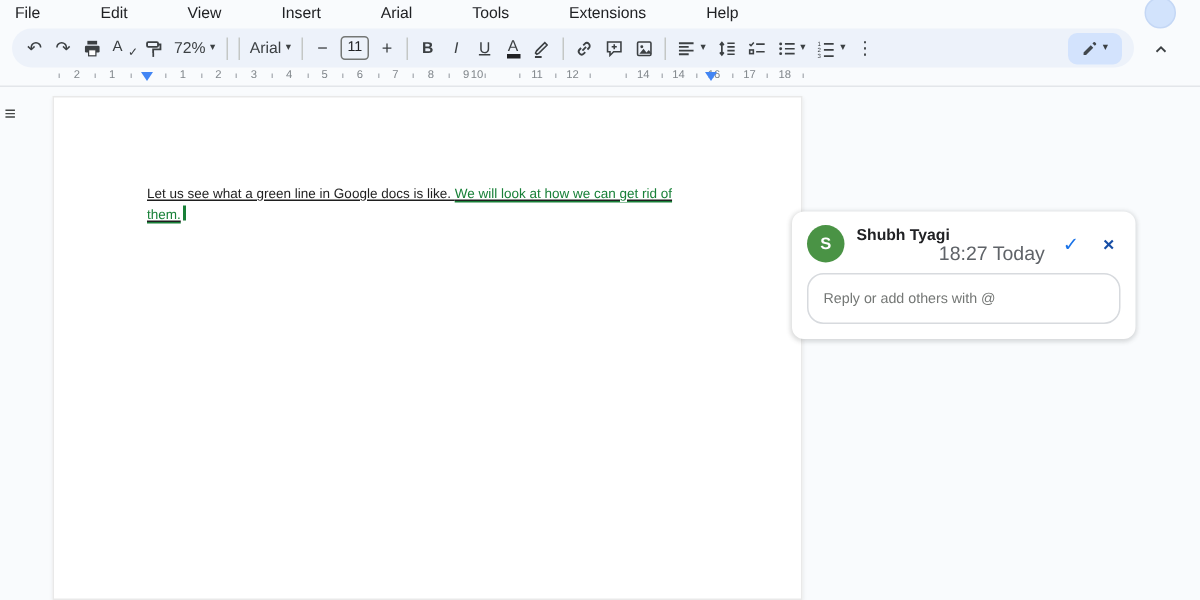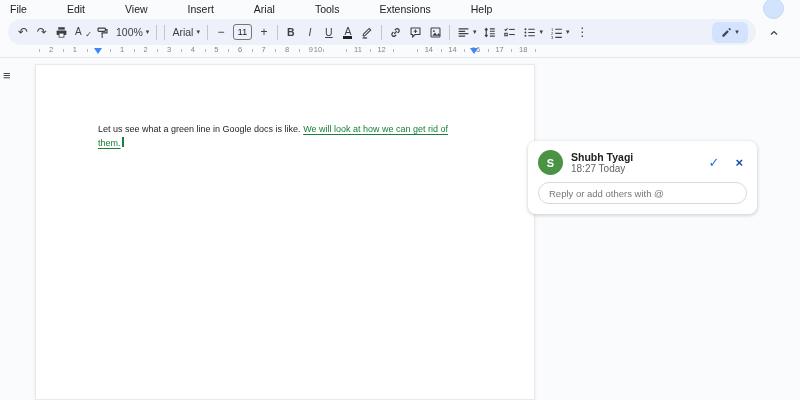--- a/index.html
+++ b/index.html
@@ -43,41 +43,41 @@
   .rtick{position:absolute;top:5px;width:1px;height:3px;background:#b4b8bd;}
   .indent-marker{position:absolute;width:0;height:0;border-left:4px solid transparent;
     border-right:4px solid transparent;border-top:6px solid var(--marker-blue,#4285f4);top:48px;}
   .indent-marker.left{left:94px;} .indent-marker.right{left:470px;}
 
   .outline-toggle{position:absolute;left:0px;top:66px;font-size:13px;color:#444746;padding:2px 3px;}
 
   
   .page{position:absolute;left:35px;top:64px;width:500px;height:336px;background:#fff;
     border:1px solid #e9e9e9;box-shadow:0 1px 3px rgba(0,0,0,.08);}
-  .doc-text{position:absolute;left:62px;top:57px;width:390px;font-size:9px;line-height:14px;color:#1f1f1f;}
+  .doc-text{position:absolute;left:62px;top:57px;width:390px;font-size:9px;line-height:14px;color:#1f1f1f;text-decoration:underline;}
   .doc-line{white-space:nowrap;}
   .suggest{color:var(--suggestion-green,#188038);text-decoration:underline;text-decoration-thickness:1px;
     text-underline-offset:2px;}
   .cursor{display:inline-block;width:2px;height:10px;background:var(--suggestion-green,#188038);
     vertical-align:-1px;margin-left:1px;}
 
   
   .comment-card{position:absolute;left:528px;top:141px;width:229px;background:#fff;border-radius:8px;
     box-shadow:0 1px 3px 1px rgba(60,64,67,.18);padding:9px 10px 10px;}
   .cc-head{display:flex;align-items:center;gap:8px;}
   .cc-avatar{width:25px;height:25px;border-radius:50%;background:var(--avatar-green,#4a9345);color:#fff;
     font-size:11px;font-weight:bold;display:flex;align-items:center;justify-content:center;}
   .cc-meta{flex:1;min-width:0;}
   .cc-name{font-size:10.5px;font-weight:bold;color:#202124;line-height:12px;}
-  .cc-time{font-size:10px;color:#5f6368;line-height:11px;}
+  .cc-time{font-size:13px;color:#5f6368;line-height:11px;text-align:right;}
   .cc-accept{color:var(--accent-blue,#1a73e8);font-size:13px;padding:2px 4px;}
   .cc-reject{color:#174ea6;font-size:13px;font-weight:bold;padding:2px 4px;}
   .cc-body{margin-top:6px;font-size:9px;color:#202124;white-space:nowrap;overflow:hidden;}
   .cc-body i{color:#3c4043;}
-  .cc-reply{margin-top:7px;width:100%;height:22px;border:1px solid #d7dade;border-radius:11px;
+  .cc-reply{margin-top:7px;width:100%;height:34px;border:1px solid #d7dade;border-radius:11px;
     padding:0 10px;font-size:9.5px;color:#202124;outline:none;background:#fff;}
   .cc-reply::placeholder{color:#747775;}
 
   svg{display:block;}
 </style>
 </head>
 <body>
 
 <nav class="menubar">
     <button class="menu-item">File</button>
@@ -109,21 +109,21 @@
     <span class="spell"><span>A</span><span class="spell-check">✓</span></span>
   </button>
   <button class="tb">
     <svg width="13" height="13" viewBox="0 0 16 16" fill="none" stroke="#3c4043" stroke-width="1.5">
         <rect x="2.5" y="2.5" width="9" height="4" rx="1"></rect>
         <path d="M11.5 4.5h2v4h-6v3"></path>
         <rect x="6.9" y="11.5" width="1.4" height="3.2" fill="#3c4043" stroke="none"></rect>
       </svg>
   </button>
   <button class="tb">
-    <span>100%</span>
+    <span>72%</span>
     <span class="caret">▾</span>
   </button>
   <div class="sep"></div>
   <div class="sep"></div>
   <button class="tb">
     <span>Arial</span>
     <span class="caret">▾</span>
   </button>
   <div class="sep"></div>
   <button class="tb">

